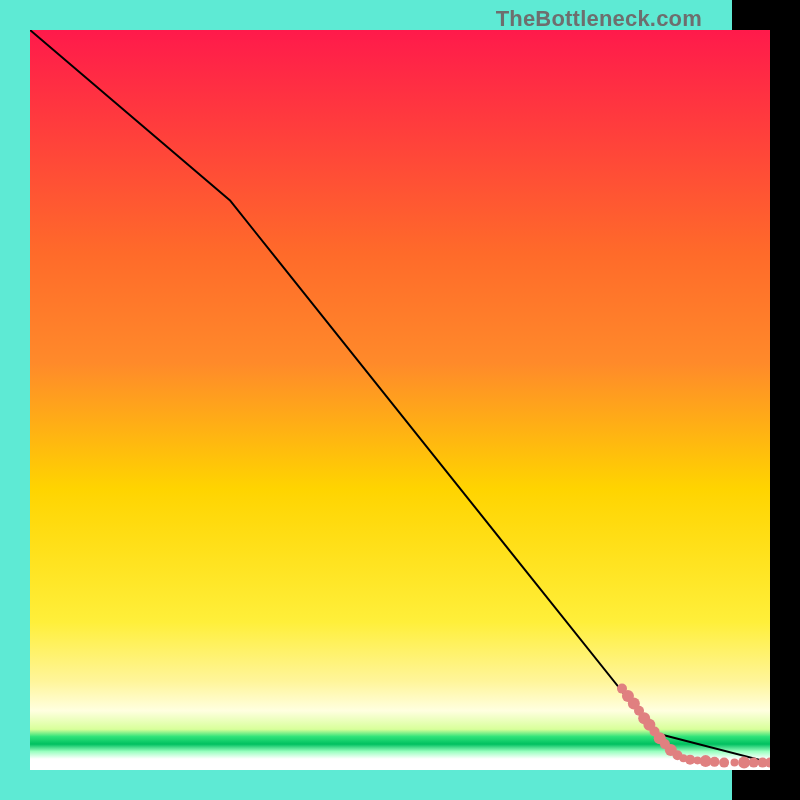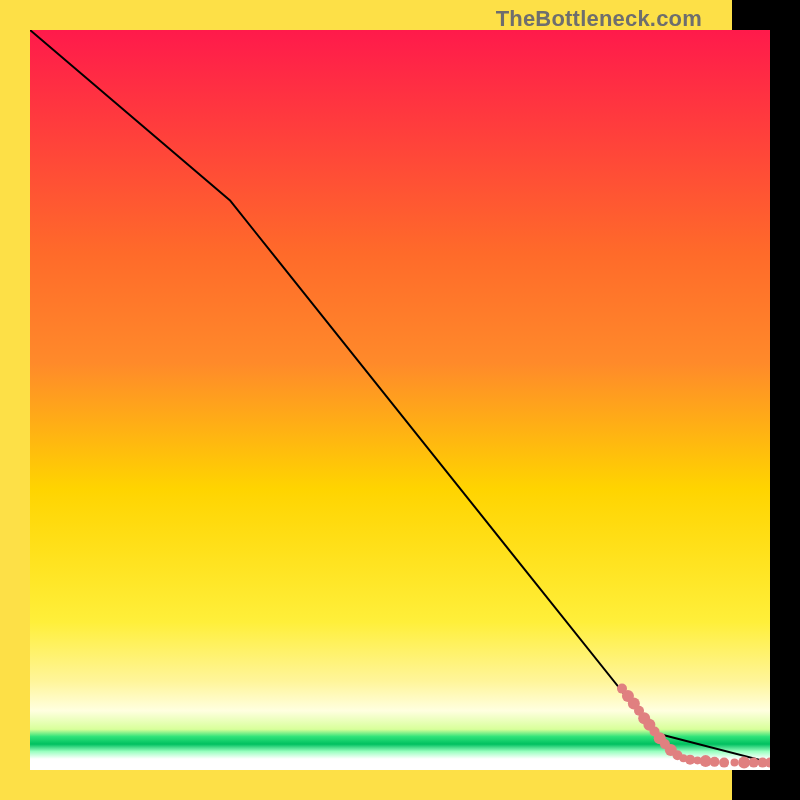--- a/index.html
+++ b/index.html
@@ -7,21 +7,21 @@
     padding: 0;
     width: 800px;
     height: 800px;
     background: #000;
     overflow: hidden;
   }
   .stage {
     position: relative;
     width: 732px;
     height: 800px;
-    background: #fde047;
+    background: #5eead4;
   }
   .plot {
     position: absolute;
     left: 30px;
     top: 30px;
     width: 740px;
     height: 740px;
   }
   .watermark {
     position: absolute;

